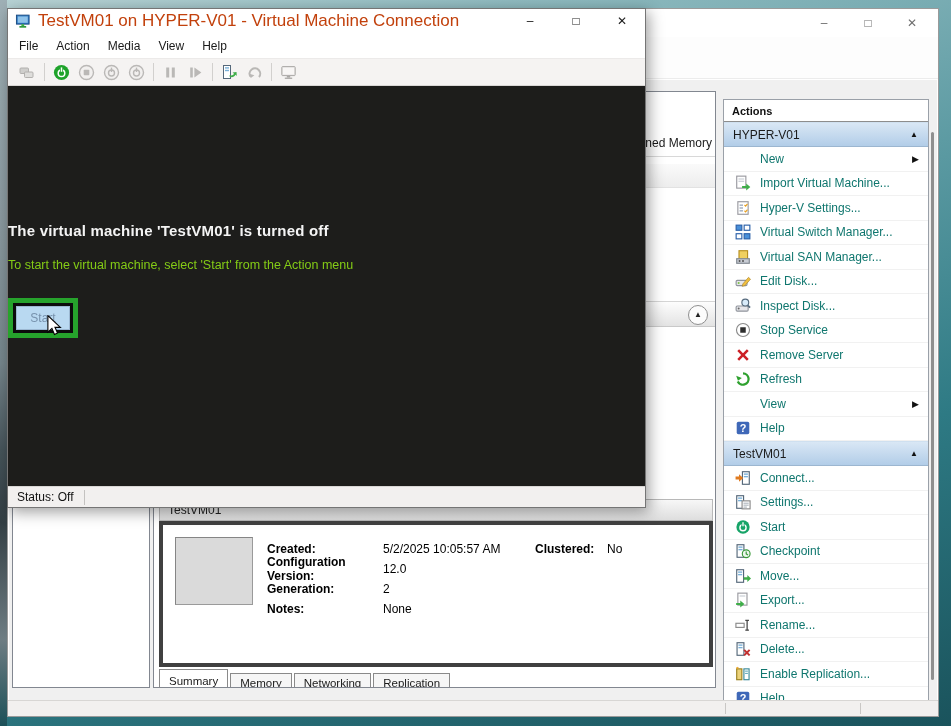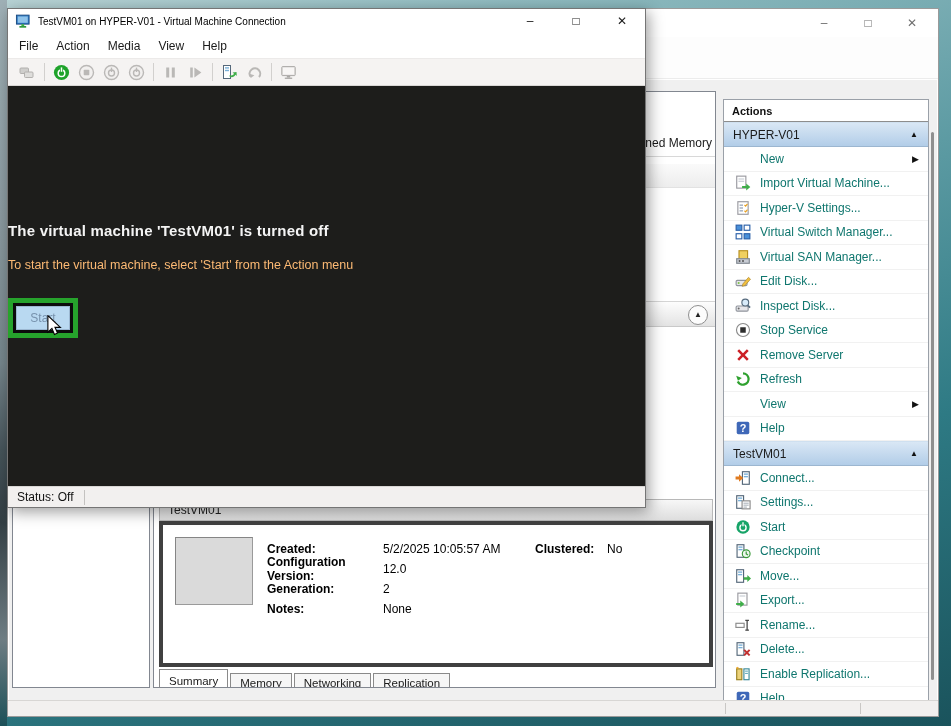--- a/index.html
+++ b/index.html
@@ -53,32 +53,32 @@
   .actions-scrollbar{ position:absolute; left:922px; top:52px; width:3px; height:548px; background:#8f8f8f; border-radius:2px; }
   .mgr-statusbar{ position:absolute; left:0; right:0; bottom:0; height:16px; background:#f2f0ef; border-top:1px solid #d8d6d4; }
   .mgr-statusbar .sep{ position:absolute; top:2px; width:1px; height:11px; background:#c9c7c5; }
 
   
   #vmc-window{ position:absolute; left:7px; top:8px; width:639px; height:500px; background:#fff;
     border:1px solid #757575; box-shadow:3px 4px 14px rgba(0,0,0,0.38); z-index:10; }
   .vmc-titlebar{ height:24px; display:flex; align-items:center; padding-left:7px; background:#fff; }
   .vmc-app-icon{ width:16px; height:15px; flex:none; }
   .vmc-app-icon svg{ width:100%; height:100%; display:block; }
-  .vmc-title{ margin-left:7px; font-size:10px; color:#000000; white-space:nowrap; }
+  .vmc-title{ margin-left:7px; font-size:17px; color:#c2410c; white-space:nowrap; }
   .vmc-controls{ margin-left:auto; display:flex; height:24px; }
   .vmc-ctrl{ width:46px; height:24px; display:flex; align-items:center; justify-content:center; color:#1a1a1a; font-size:12px; }
   .vmc-menubar{ height:25px; display:flex; align-items:center; padding-left:2px; background:#fff; }
   .menu-item{ padding:3px 9px; font-size:12px; color:#1a1a1a; }
   .vmc-toolbar{ height:28px; background:#f5f3f2; border-top:1px solid #eceae9; border-bottom:1px solid #d9d7d5; display:flex; align-items:center; padding-left:8px; }
   .tb-btn{ width:22px; height:22px; display:flex; align-items:center; justify-content:center; margin-right:3px; }
   .tb-btn svg{ width:17px; height:17px; display:block; }
   .tb-sep{ width:1px; height:18px; background:#d2d0ce; margin:0 5px 0 3px; }
   .vmc-screen{ position:relative; height:400px; background:#1d1d1b; text-align:left; color:#f4f4f4; overflow:hidden; }
   .scr1{ padding-top:136px; font-size:15px; font-weight:bold; letter-spacing:.2px; }
-  .scr2{ margin-top:19px; font-size:12.5px; color:#fdba74; }
+  .scr2{ margin-top:19px; font-size:12.5px; color:#84cc16; }
   .start-highlight{ position:relative; display:inline-block; margin-top:26px; border:5px solid #26a32c; background:#0c0c0c; padding:3px; }
   .start-btn{ width:54px; height:24px; background:#b9d9f1; border:1px solid #9cb8d2; color:#7792ad; font-size:12px; display:flex; align-items:center; justify-content:center; }
   .cursor{ position:absolute; left:33px; top:12px; width:16px; height:22px; }
   .vmc-statusbar{ height:21px; background:#f2f0ef; border-top:1px solid #d9d7d5; display:flex; align-items:center; padding-left:9px; font-size:12px; color:#111; }
   .status-sep{ width:1px; height:15px; background:#c4c2c0; margin-left:11px; }
 </style>
 </head>
 <body>
 
 <div id="desktop">

